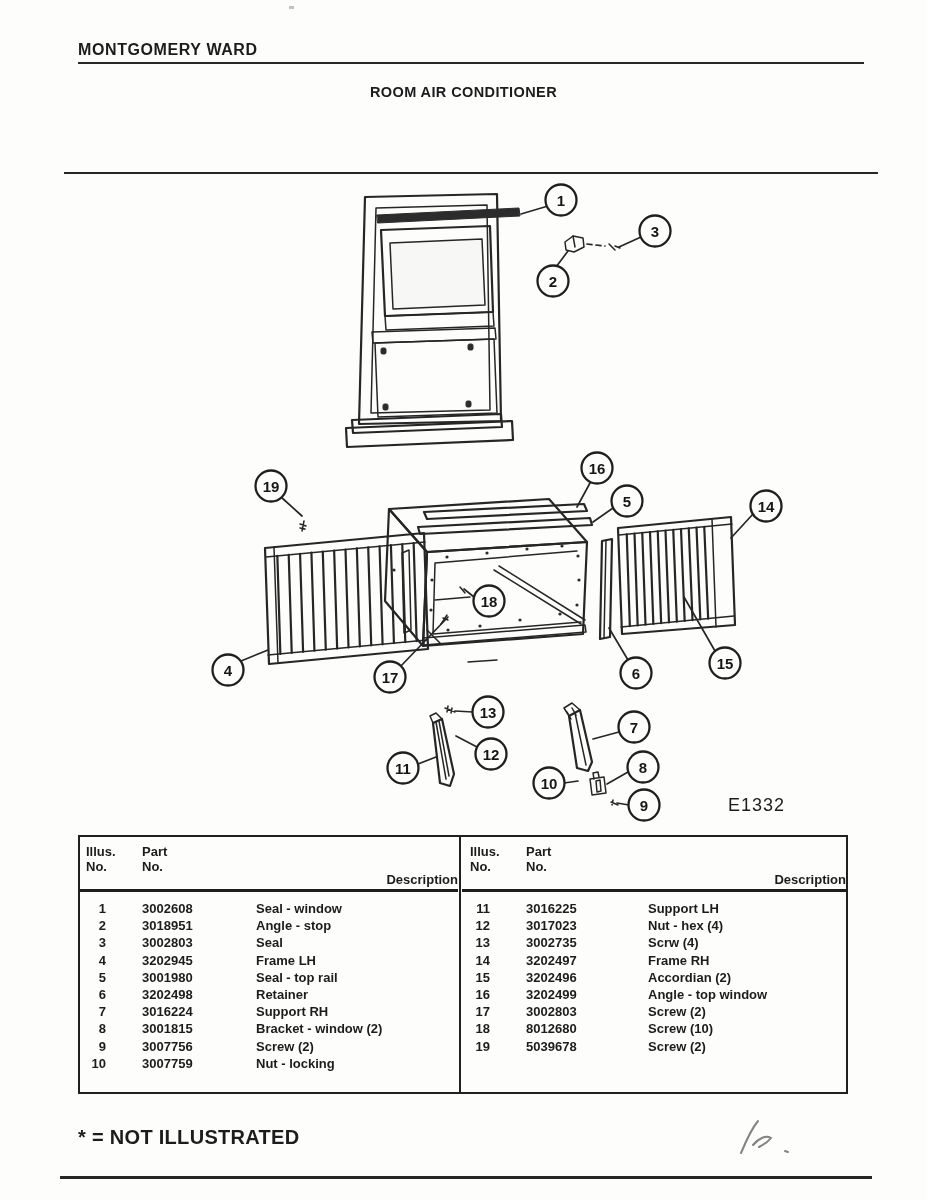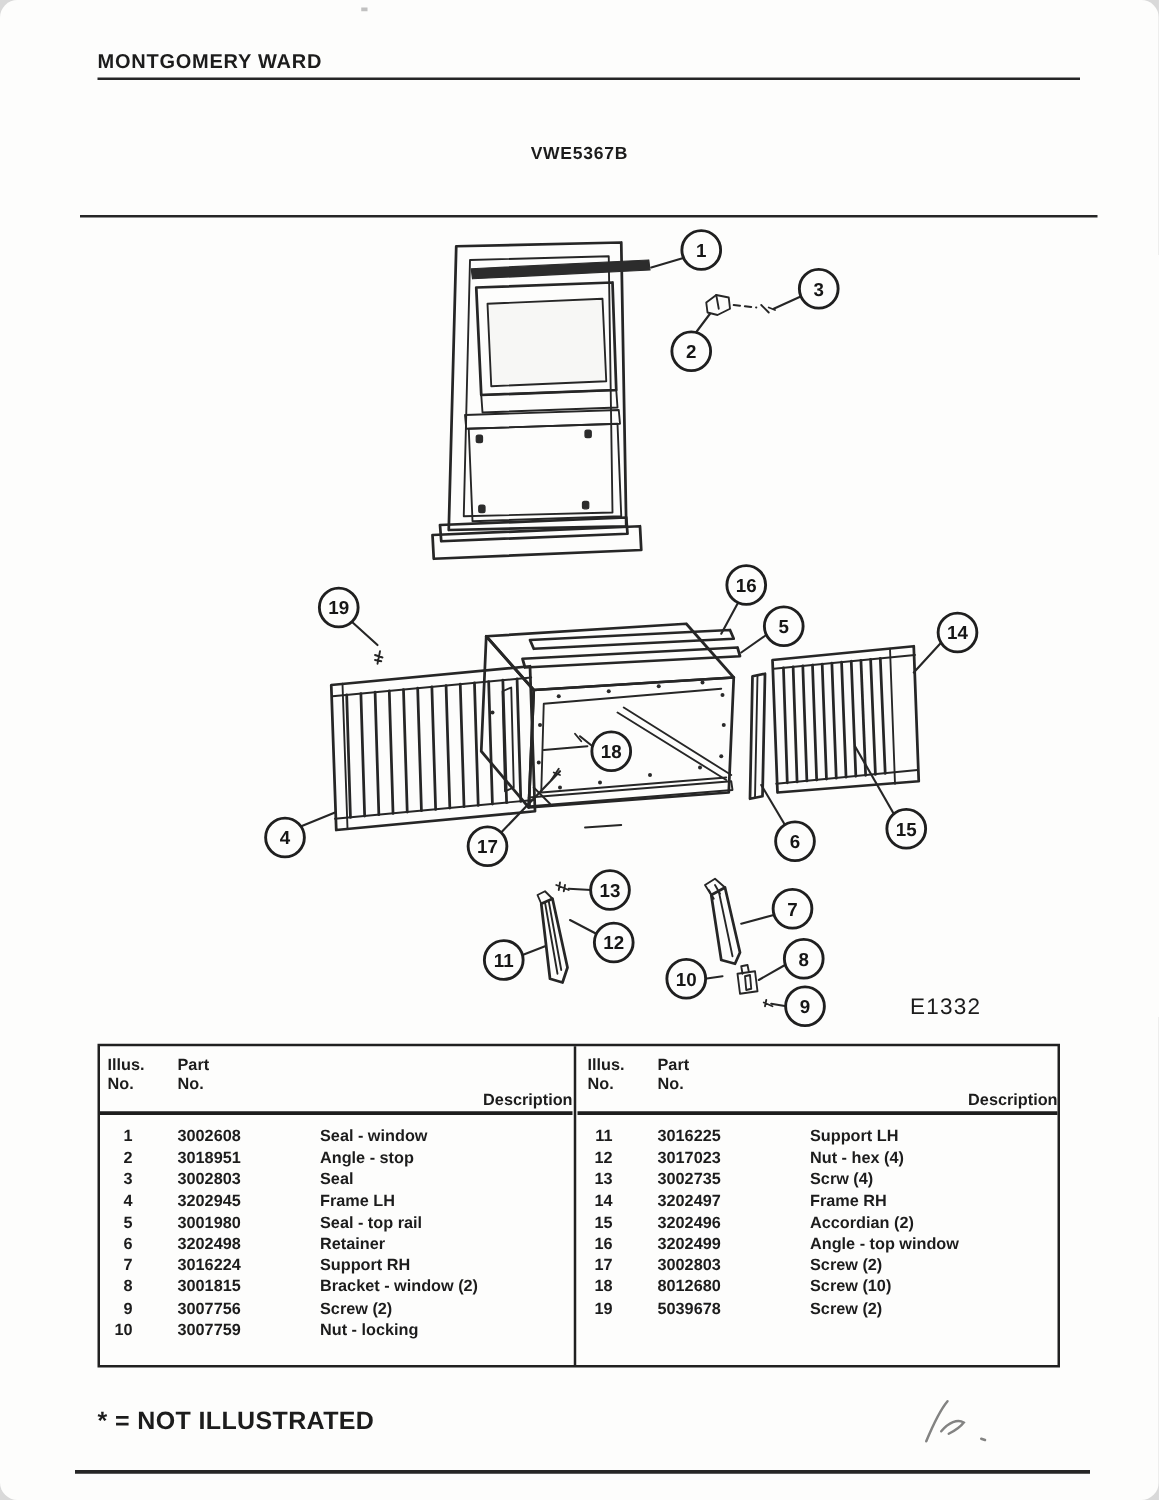--- a/index.html
+++ b/index.html
@@ -1,19 +1,19 @@
 <!DOCTYPE html>
 <html><head>
 <meta charset="utf-8">
 <style>
   html,body { margin:0; padding:0; background:#d9d9d9; }
   .page {
     position:relative; width:927px; height:1200px; margin:0 auto;
     background:#fdfdfc; color:#1c1c1c;
-    font-family:"Liberation Sans", sans-serif; overflow:hidden;border-radius:14px;
+    font-family:"Liberation Sans", sans-serif; overflow:hidden;
   }
   .rule { position:absolute; background:#262626; }
   .brand {
     position:absolute; left:78px; top:41px; font-size:16px; font-weight:700;
     letter-spacing:0.6px;
   }
   .rule-brand { left:78px; top:62px; width:786px; height:2px; }
   .doc-title {
     position:absolute; left:0; right:0; top:84px; text-align:center;
     font-size:14.5px; font-weight:700; letter-spacing:0.4px;
@@ -81,21 +81,21 @@
   .handwriting path { fill:none; stroke:#4f4f4f; stroke-width:2; stroke-linecap:round; opacity:.7; }
 </style>
 </head>
 <body>
 
 <div class="page">
 
   <div class="speck"></div>
   <div class="brand">MONTGOMERY WARD</div>
   <div class="rule rule-brand"></div>
-  <div class="doc-model">VWE5367B</div>
+  <div class="doc-title">ROOM AIR CONDITIONER</div>
   <div class="rule rule-title"></div>
 
   <svg class="diagram-svg" id="diagram-svg" viewBox="0 175 927 660">
 
     <g>
       <path d="M365,197 L497,194 L501,421 L359,424 Z"></path>
       <path class="thin" d="M376,208 L487,205 L490,410 L371,413 Z"></path>
       <path class="filldark" d="M377,215 L519,208 L520,216 L378,223 Z"></path>
       <path d="M381,230 L490,226 L493,312 L385,316 Z"></path>
       <path class="glass thin" d="M390,243 L482,239 L485,305 L393,309 Z"></path>

